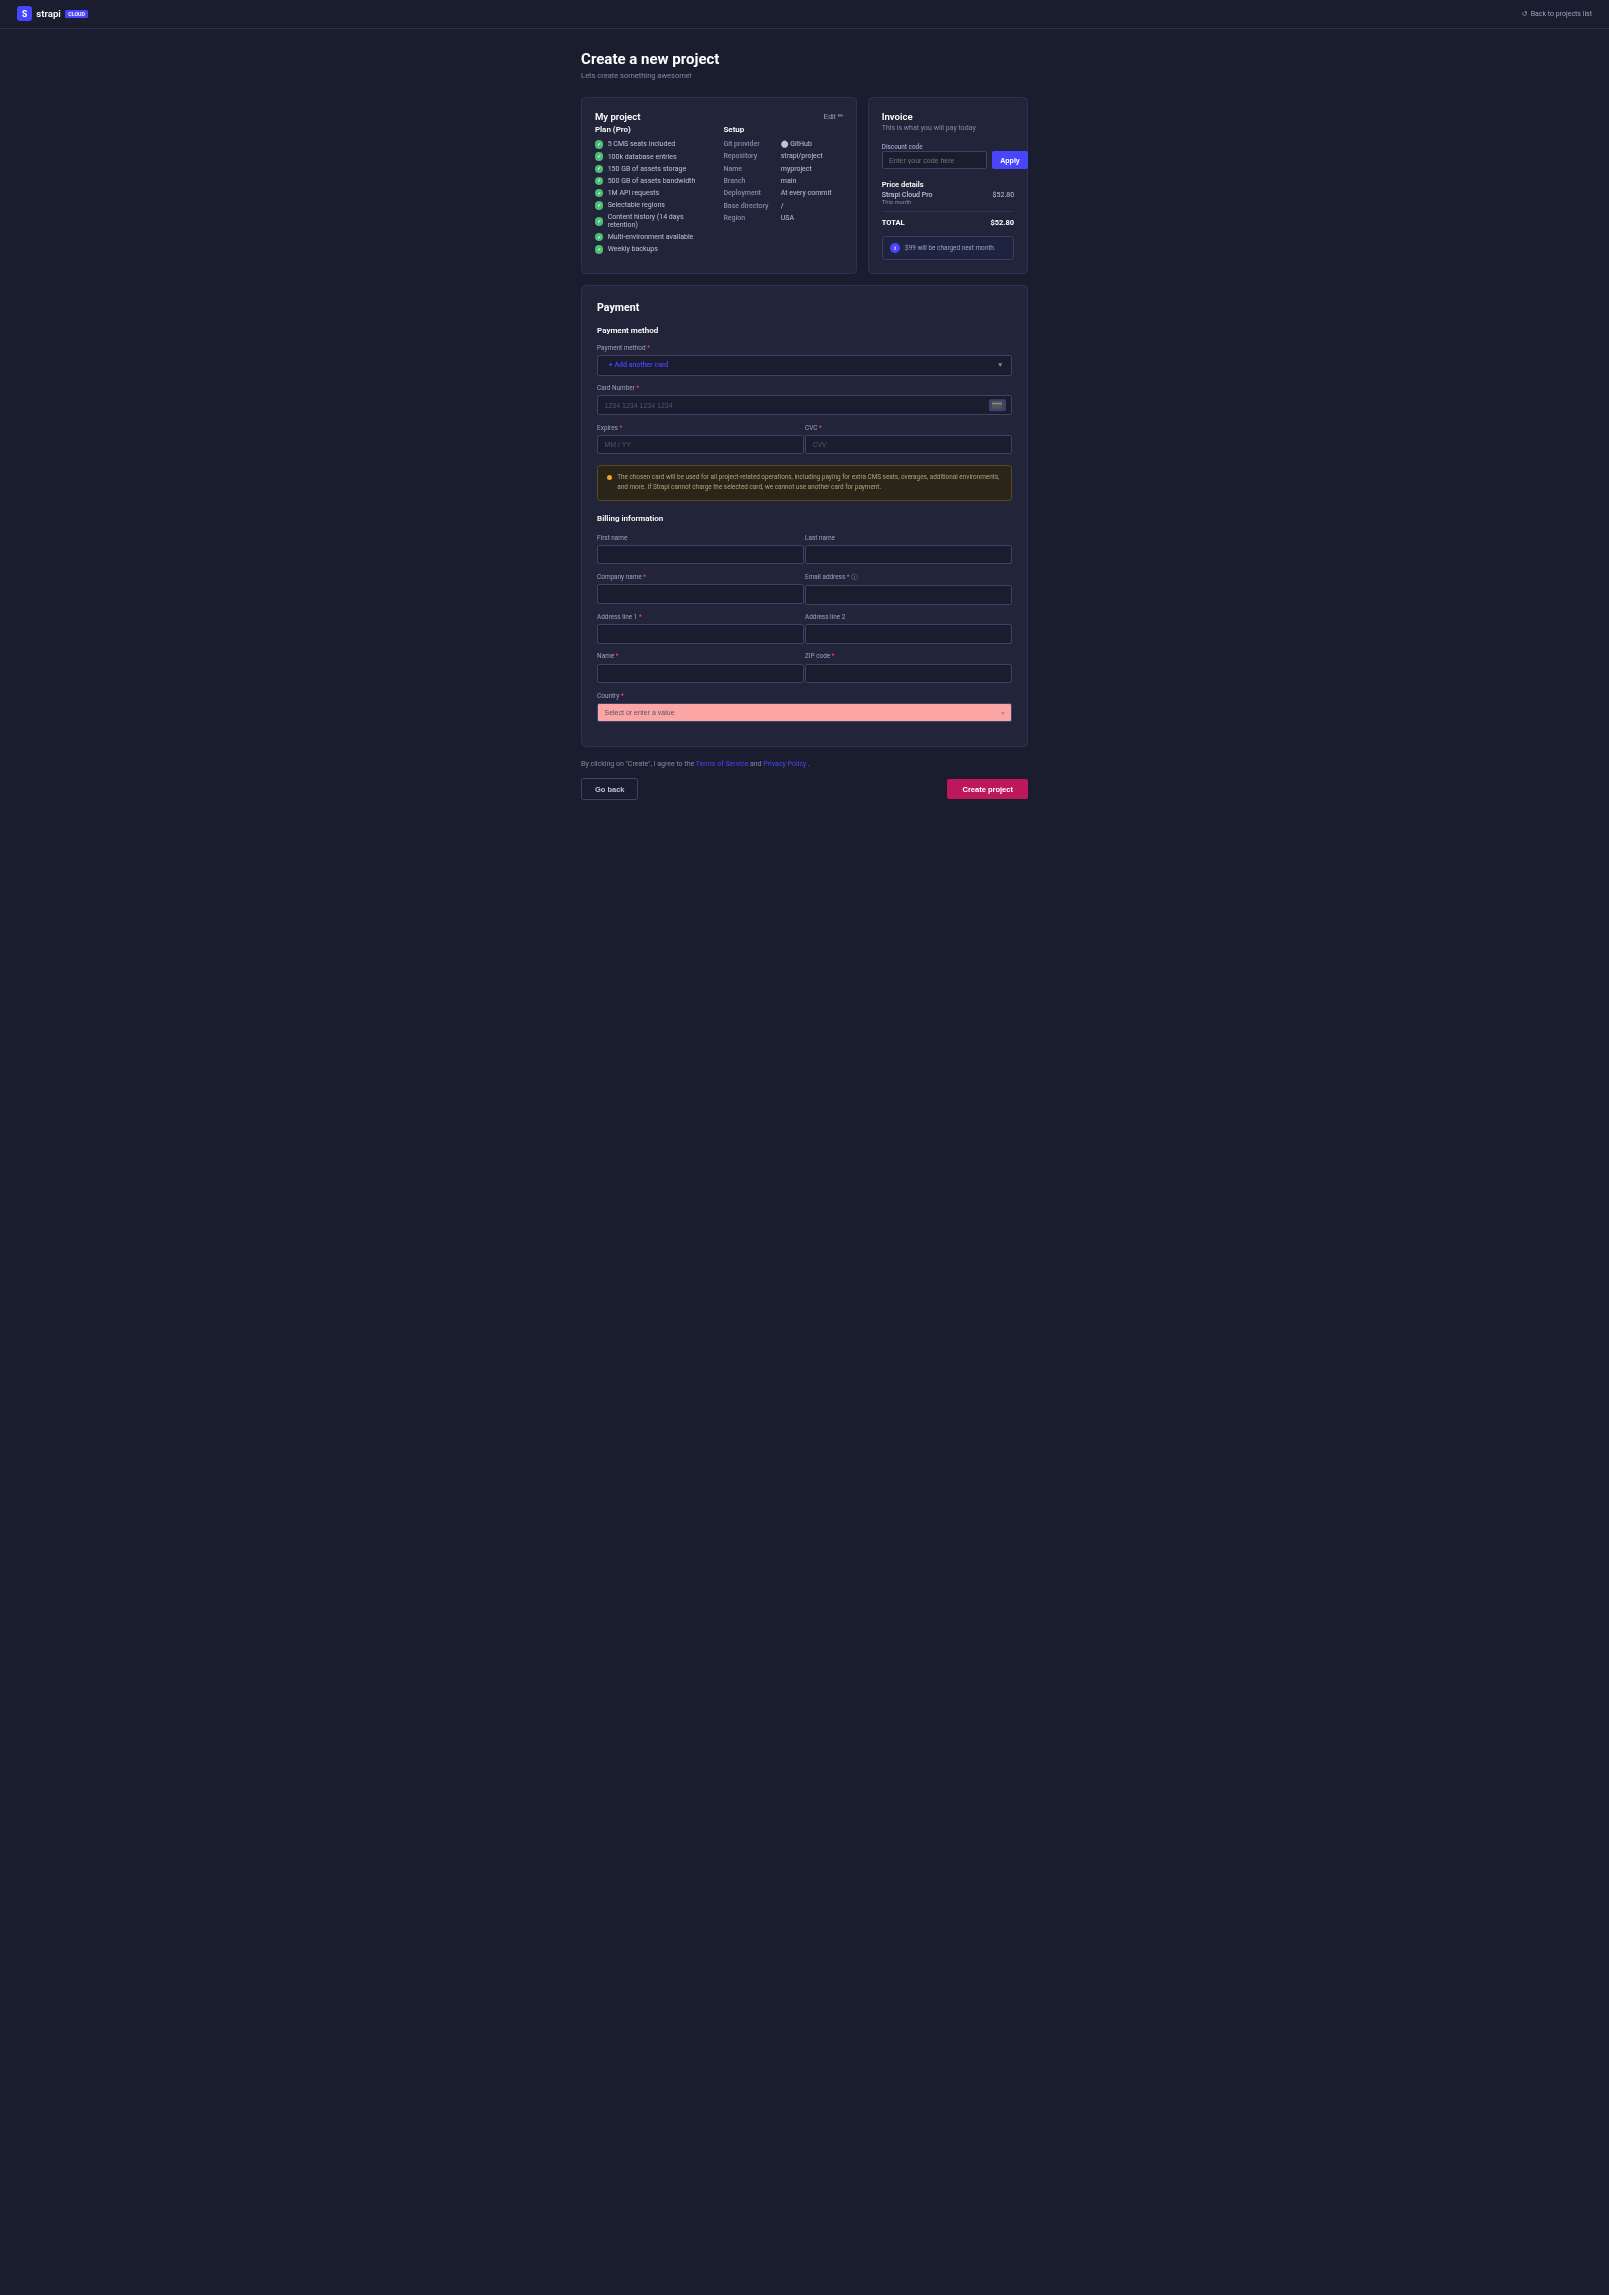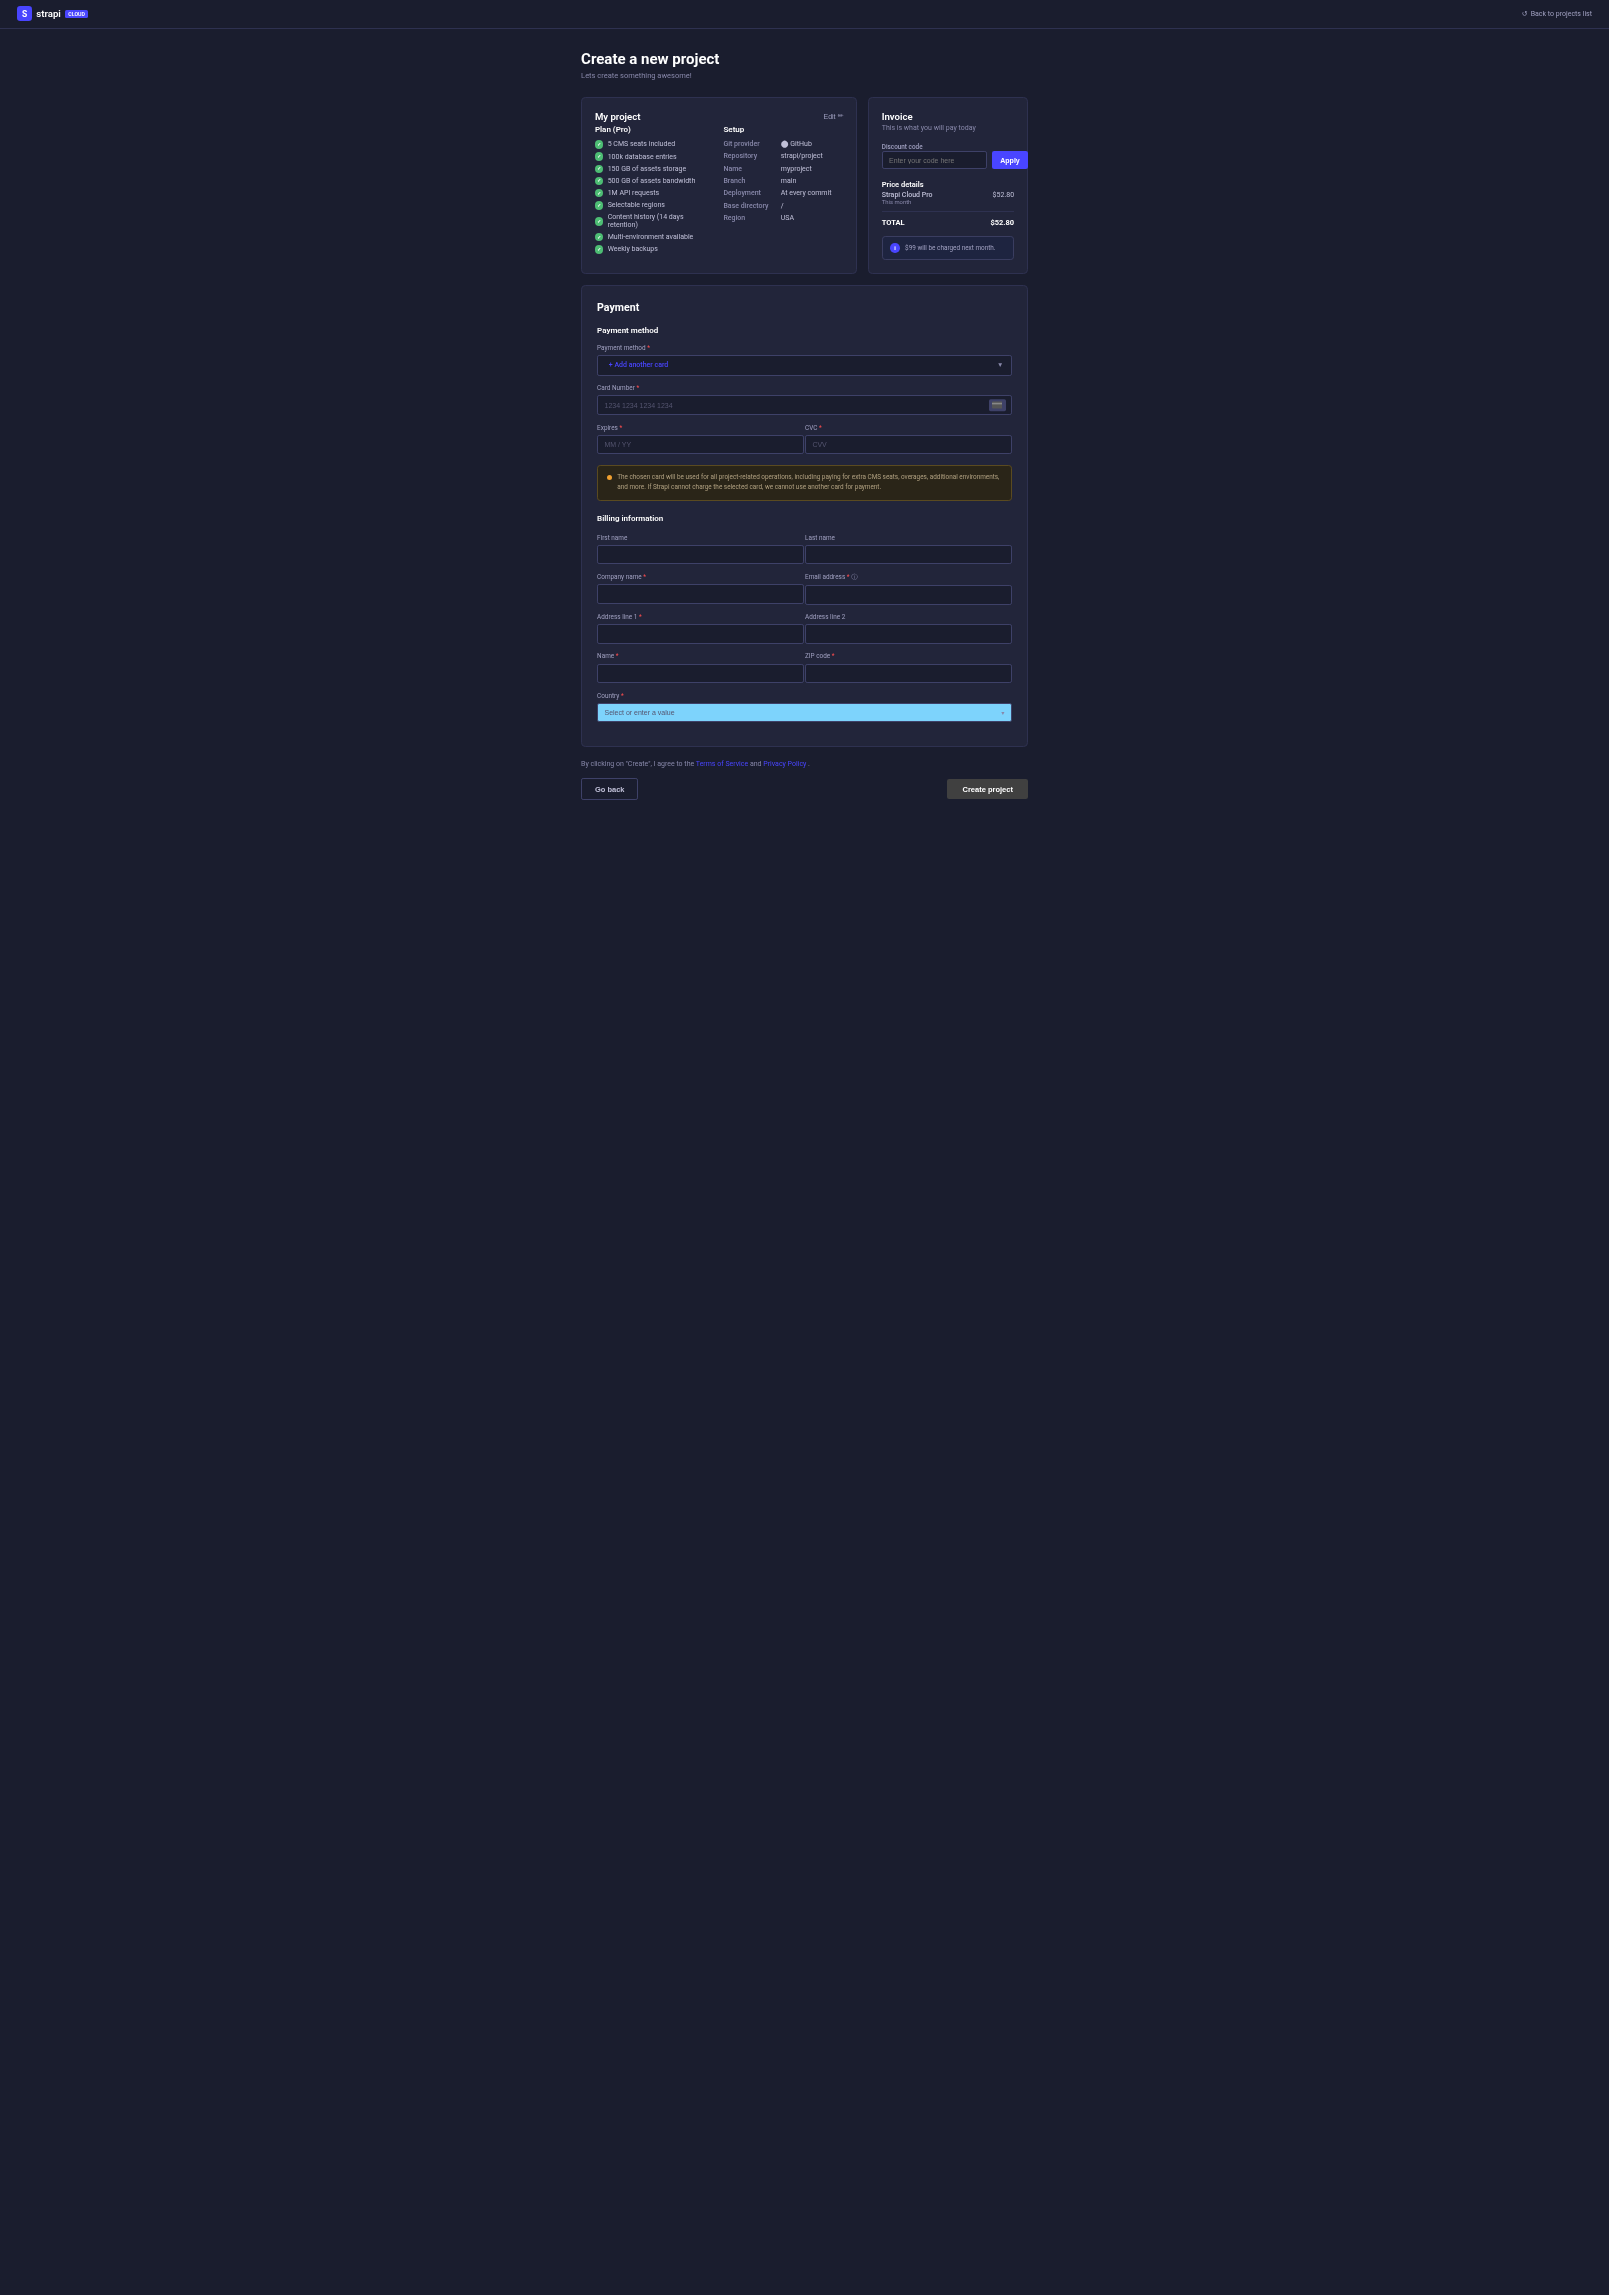--- a/index.html
+++ b/index.html
@@ -381,21 +381,21 @@
       font-size: 8px;
       font-weight: 600;
       color: #ffffff;
       margin-bottom: 10.6px;
     }
     .select-wrapper {
       position: relative;
     }
     .select-wrapper select {
       width: 100%;
-      background: #7dd3fc;
+      background: #fca5a5;
       border: 0.5px solid #3e4168;
       border-radius: 2.1px;
       padding: 5.3px 6.4px;
       color: #555570;
       font-size: 7px;
       appearance: none;
       outline: none;
       cursor: pointer;
     }
     .select-wrapper::after {
@@ -434,21 +434,21 @@
       background: transparent;
       border: 0.5px solid #3e4168;
       border-radius: 2.1px;
       padding: 5.3px 12.8px;
       color: #c0c0d8;
       font-size: 7.5px;
       font-weight: 600;
       cursor: pointer;
     }
     .create-btn {
-      background: #404040;
+      background: #be185d;
       border: none;
       border-radius: 2.1px;
       padding: 5.3px 15px;
       color: white;
       font-size: 7.5px;
       font-weight: 600;
       cursor: pointer;
     }
   </style>
 </head>

